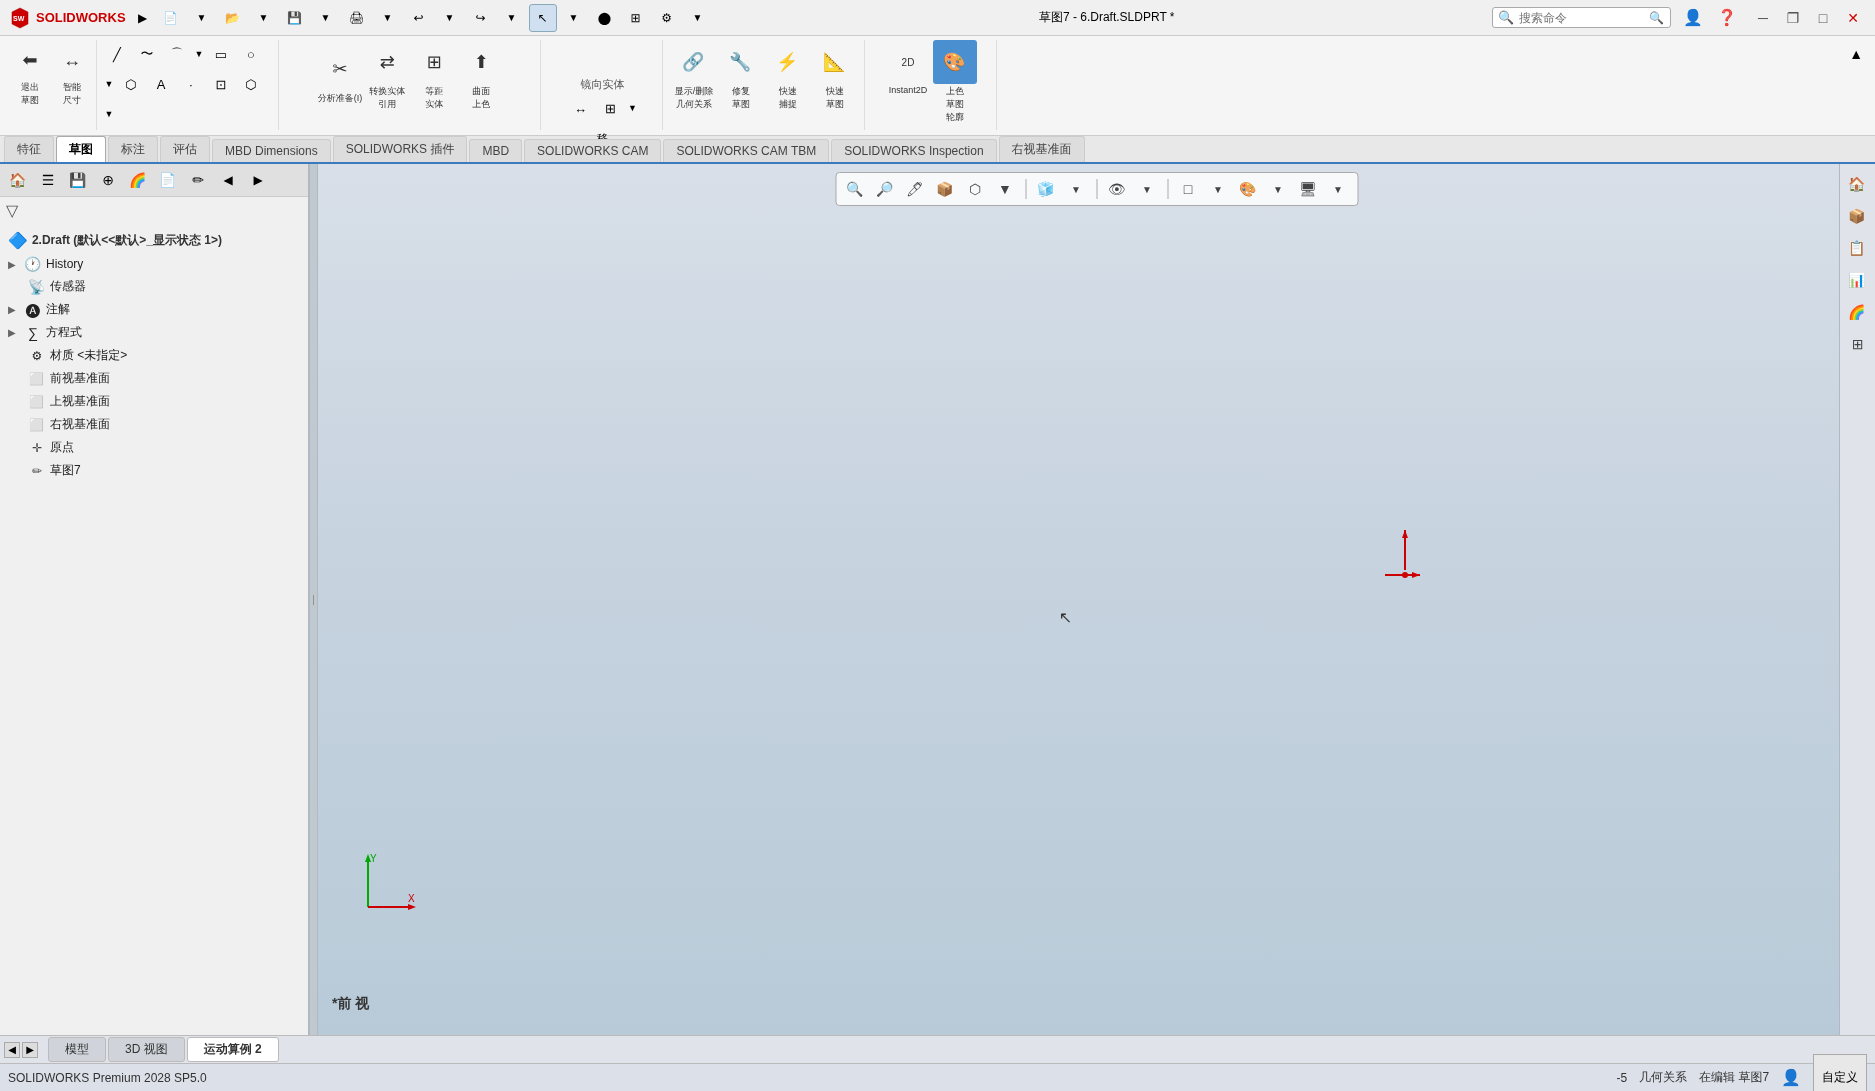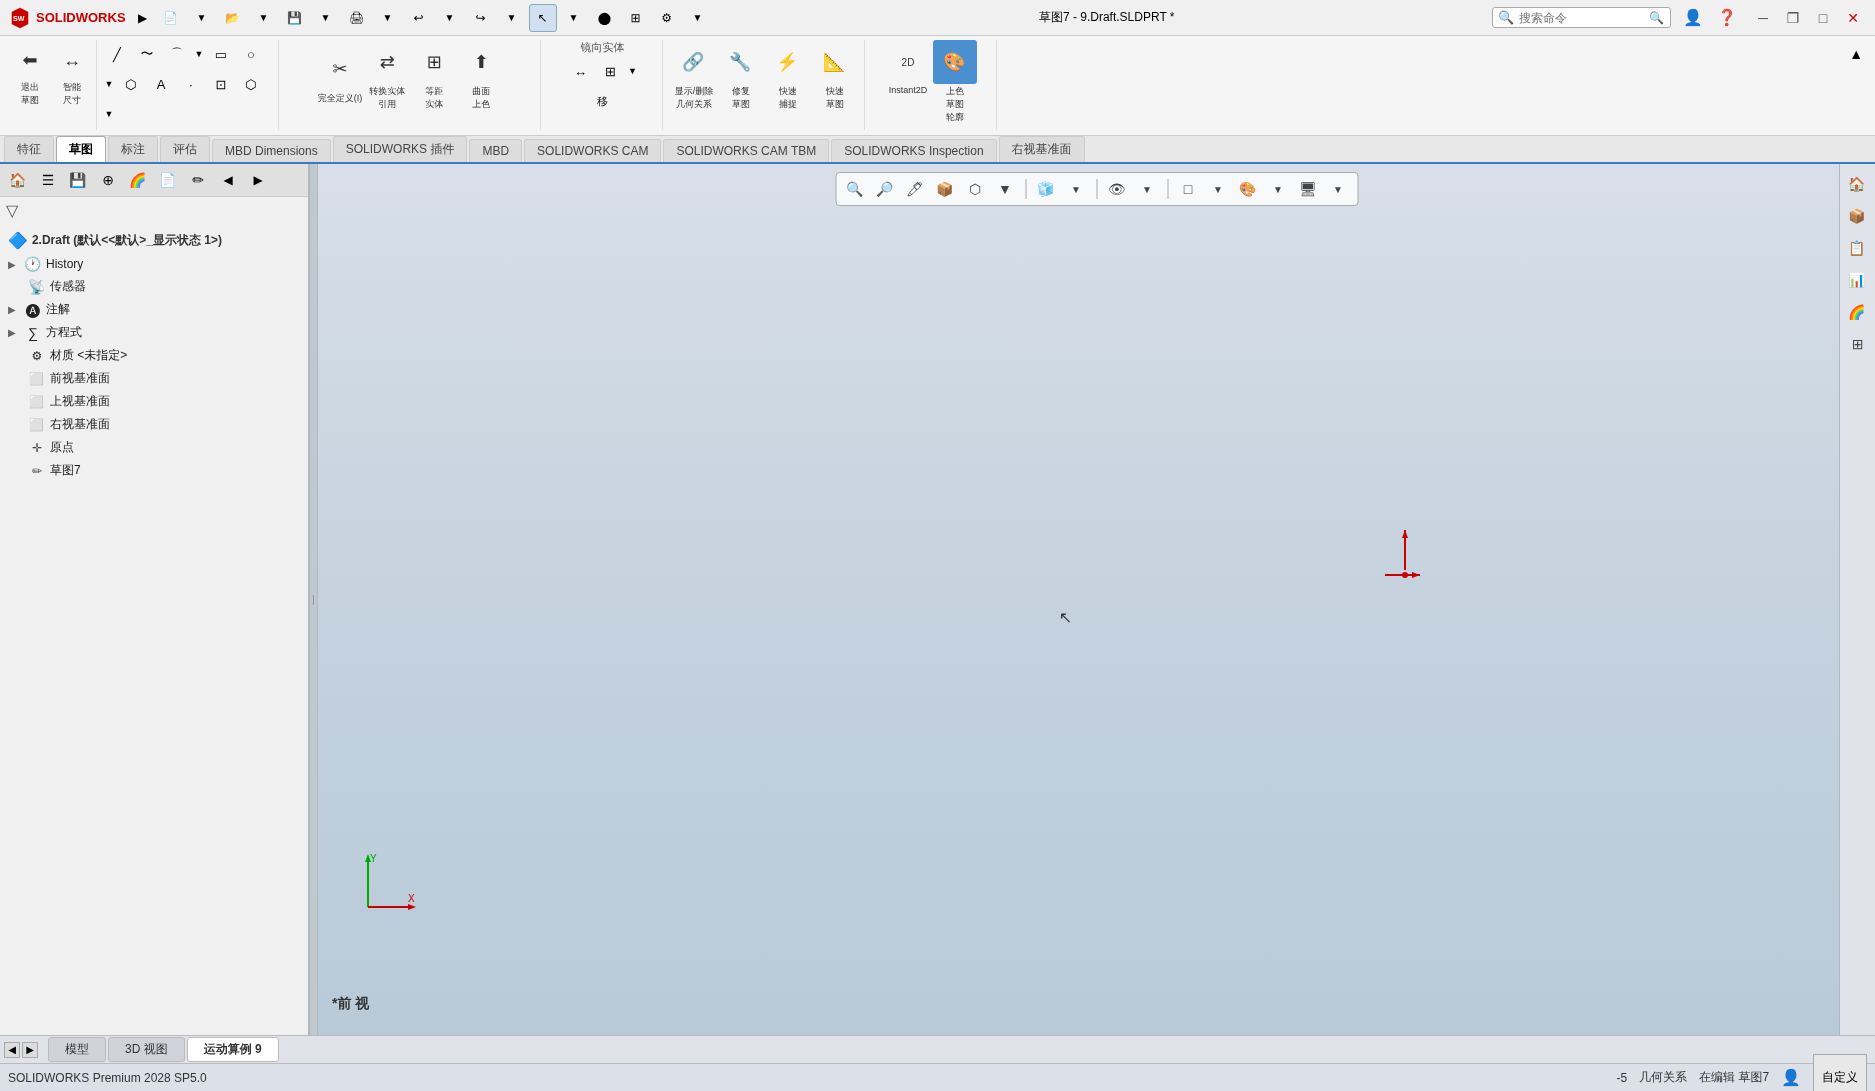--- a/index.html
+++ b/index.html
@@ -187,21 +187,21 @@
     <button class="tb-btn-small" style="font-size:12px;">↪</button>
     <button class="tb-btn-small" style="font-size:10px;">▼</button>
     <button class="tb-btn-small" style="font-size:12px;background:#d0e0f0;border:1px solid #8ab;">↖</button>
     <button class="tb-btn-small" style="font-size:10px;">▼</button>
     <button class="tb-btn-small" style="font-size:12px;">⬤</button>
     <button class="tb-btn-small" style="font-size:12px;">⊞</button>
     <button class="tb-btn-small" style="font-size:12px;">⚙</button>
     <button class="tb-btn-small" style="font-size:10px;">▼</button>
   </div>
 
-  <div style="flex:1;text-align:center;">草图7 - 9.Draft.SLDPRT *</div>
+  <div style="flex:1;text-align:center;">草图7 - 6.Draft.SLDPRT *</div>
 
   <div class="search-box" style="margin-right:8px;">
     <span style="font-size:13px;color:#666;margin-right:4px;">🔍</span>
     <input type="text" style="font-size: 12px; width: 130px; border: none; outline: none;" placeholder="搜索命令">
     <button style="border:none;background:none;cursor:pointer;font-size:12px;">🔍</button>
   </div>
 
   <div style="display:flex;align-items:center;gap:6px;margin-right:8px;">
     <button class="tb-btn-small" style="font-size:16px;">👤</button>
     <button class="tb-btn-small" style="font-size:16px;">❓</button>
@@ -255,21 +255,21 @@
       <button class="tb-btn-small" style="font-size:9px;width:12px;">▼</button>
     </div>
   </div>
 
   <div class="toolbar-group" style="width:260px;">
     <div class="toolbar-row" style="gap:3px;">
       <div style="display:flex;flex-direction:column;align-items:center;">
         <button class="tb-btn" style="width:44px;height:44px;">
           <span class="icon">✂</span>
         </button>
-        <span class="toolbar-label">完全定义(I)</span>
+        <span class="toolbar-label">分析准备(I)</span>
       </div>
       <div style="display:flex;flex-direction:column;align-items:center;">
         <button class="tb-btn" style="width:44px;height:44px;">
           <span class="icon">⇄</span>
         </button>
         <span class="toolbar-label">转换实体<br>引用</span>
       </div>
       <div style="display:flex;flex-direction:column;align-items:center;">
         <button class="tb-btn" style="width:44px;height:44px;">
           <span class="icon">⊞</span>
@@ -279,21 +279,21 @@
       <div style="display:flex;flex-direction:column;align-items:center;">
         <button class="tb-btn" style="width:44px;height:44px;">
           <span class="icon">⬆</span>
         </button>
         <span class="toolbar-label">曲面<br>上色</span>
       </div>
     </div>
   </div>
 
   <div class="toolbar-group" style="width:120px;">
-    <div style="display:flex;flex-direction:row;align-items:flex-start;gap:3px;">
+    <div style="display:flex;flex-direction:row;align-items:flex-start;gap:3px;margin-top:37px;">
       <div style="display:flex;flex-direction:column;align-items:center;">
         <div style="display:flex;align-items:center;gap:2px;">
           <span style="font-size:11px;color:#555;">镜向实体</span>
         </div>
         <div style="display:flex;gap:2px;margin-top:2px;">
           <button class="tb-btn-small" style="font-size:13px;">↔</button>
           <button class="tb-btn-small" style="font-size:13px;">⊞</button>
           <button class="tb-btn-small" style="font-size:9px;width:12px;">▼</button>
         </div>
         <div style="display:flex;gap:2px;margin-top:2px;">
@@ -521,21 +521,21 @@
   </div>
 </div>
 
 <div id="bottom-tabs">
   <div class="btm-scroll">
     <button style="font-size:10px;">◀</button>
     <button style="font-size:10px;">▶</button>
   </div>
   <div class="btm-tab">模型</div>
   <div class="btm-tab">3D 视图</div>
-  <div class="btm-tab active">运动算例 9</div>
+  <div class="btm-tab active">运动算例 2</div>
 </div>
 
 <div id="status-bar">
   <div class="status-section">
     <span>SOLIDWORKS Premium 2028 SP5.0</span>
   </div>
   <div class="status-right">
     <span>-5</span>
     <span>几何关系</span>
     <span>在编辑 草图7</span>

